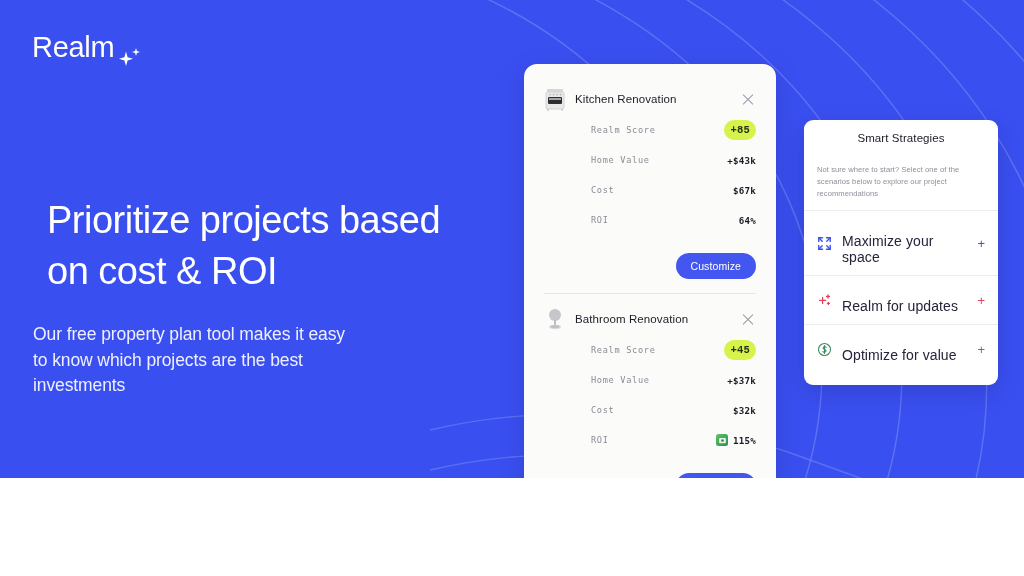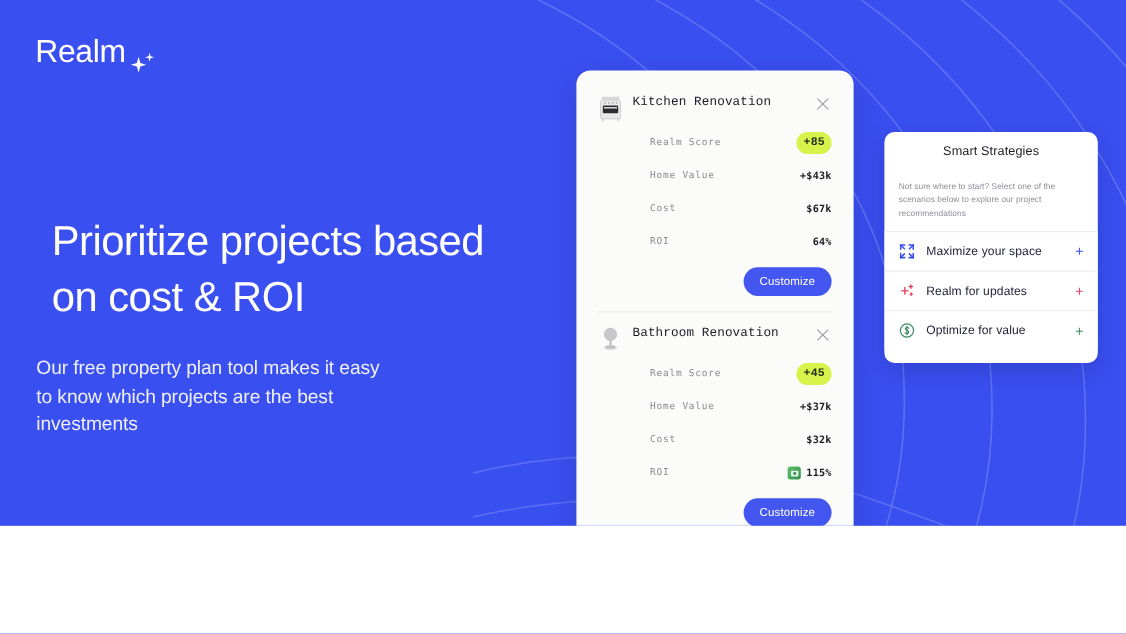--- a/index.html
+++ b/index.html
@@ -65,24 +65,23 @@
   .projects-card {
     position: absolute;
     left: 524px; top: 64px;
     width: 252px; height: 436px;
     background: #fbfbf9;
     border-radius: 13px;
     box-shadow: 0 8px 26px rgba(18,26,90,0.18);
     padding: 22px 20px 0 20px;
   }
   .proj-head {
-    display: flex; 
+    display: flex; align-items: center;
     gap: 9px;
     height: 26px;
-    font-family: Liberation Mono, monospace;
   }
   .proj-icon {
     width: 22px; height: 24px;
     flex: 0 0 22px;
     display: flex; align-items: center; justify-content: center;
   }
   .proj-title {
     flex: 1 1 auto;
     font-size: 11.5px;
     color: #1c1c28;
@@ -138,21 +137,21 @@
   }
   .roi-badge {
     width: 12px; height: 12px;
     border-radius: 2.5px;
     background: linear-gradient(135deg, #63c06a, #2e8f4e);
     display: inline-flex;
     align-items: center; justify-content: center;
   }
   .customize-row {
     display: flex; justify-content: flex-end;
-    margin-top: 11px;
+    margin-top: 21px;
   }
   .customize-btn {
     background: #4356f0;
     color: #ffffff;
     font-size: 10.5px;
     padding: 7px 15px;
     border-radius: 13px;
     border: none;
     cursor: pointer;
     letter-spacing: 0.1px;
@@ -212,23 +211,24 @@
     cursor: pointer;
     background: #ffffff;
   }
   .strat-icon {
     width: 15px; height: 15px;
     flex: 0 0 15px;
     display: flex; align-items: center; justify-content: center;
   }
   .strat-label {
     flex: 1 1 auto;
-    font-size: 11px;
+    font-size: 14px;
     color: #24243a;
     letter-spacing: 0.1px;
+    margin-top: 12px;
   }
   .strat-plus {
     font-size: 13px;
     line-height: 1;
     flex: 0 0 auto;
     font-weight: 300;
   }
 </style>
 </head>
 <body>

